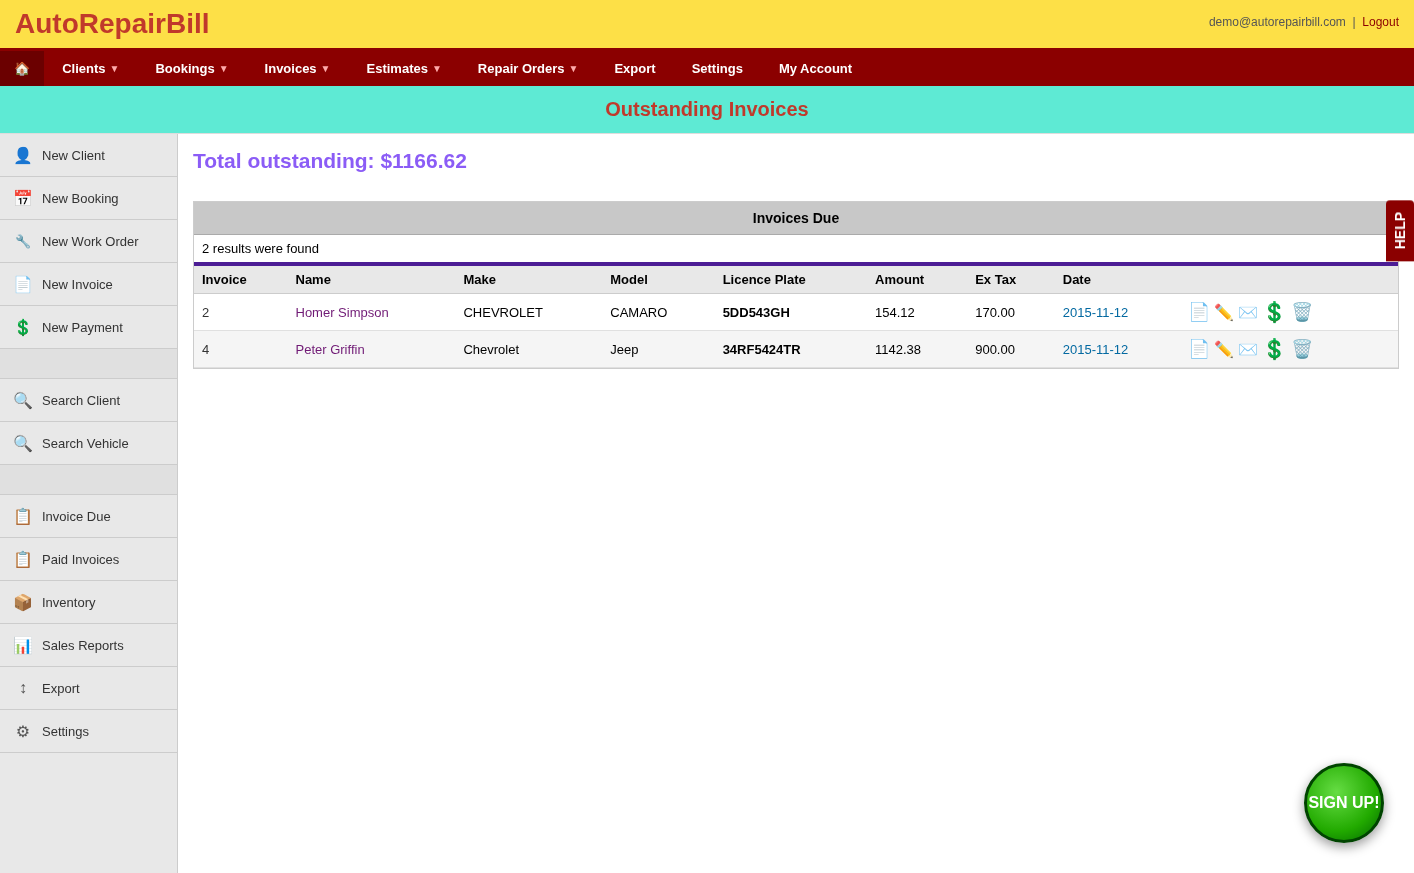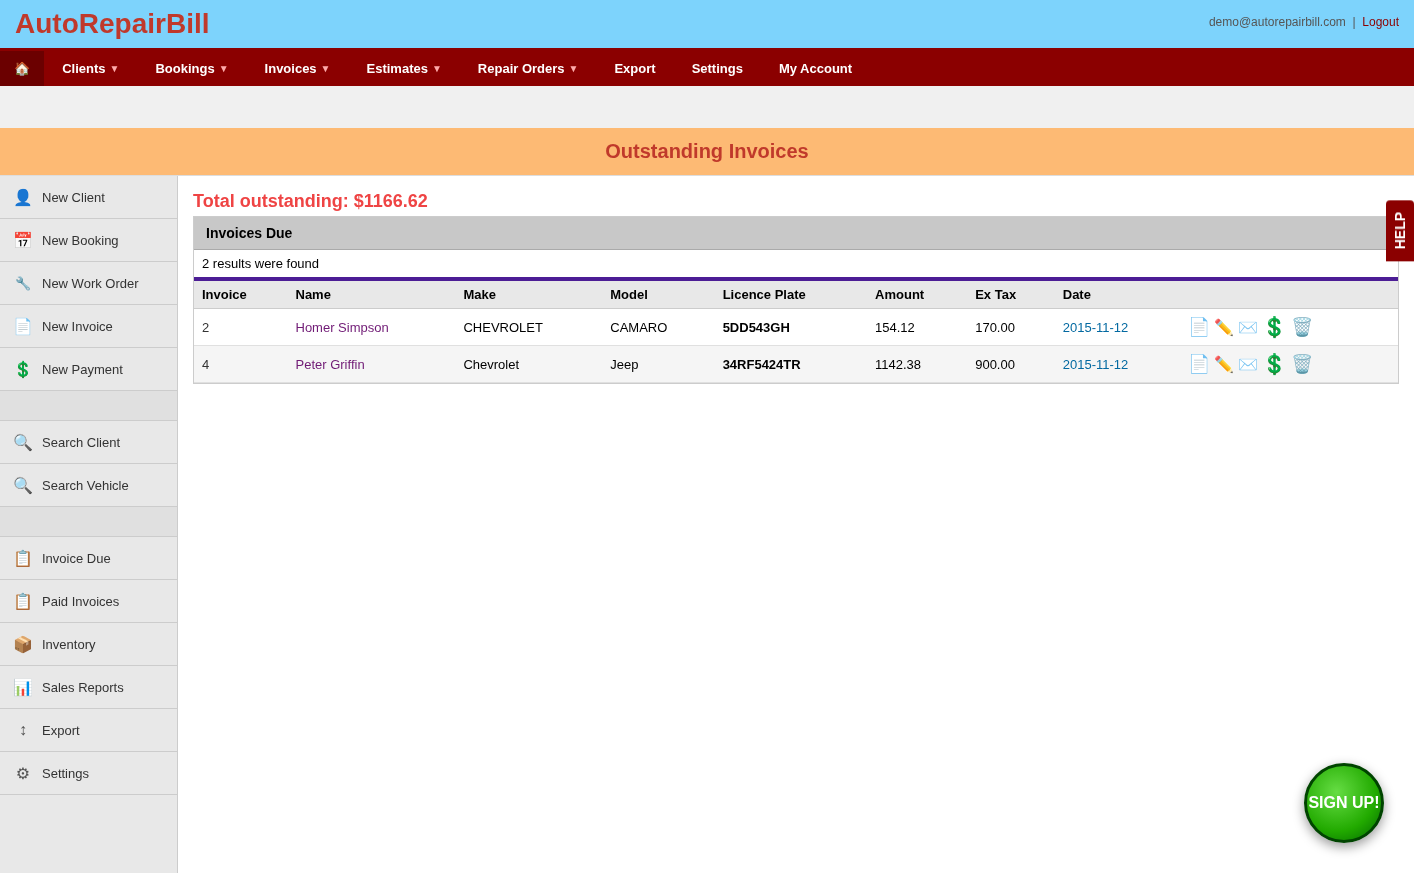--- a/index.html
+++ b/index.html
@@ -1,32 +1,32 @@
 <!DOCTYPE html>
 <html><head>
   <meta charset="utf-8">
   <style>
     * { margin: 0; padding: 0; box-sizing: border-box; }
     body { font-family: Arial, sans-serif; font-size: 13px; background: #f0f0f0; width: 1414px; min-height: 873px; }
 
     
-    .top-bar { background: #7dd3fc; border-bottom: 3px solid #8b0000; display: flex; align-items: center; padding: 8px 15px; position: relative; }
+    .top-bar { background: #fde047; border-bottom: 3px solid #8b0000; display: flex; align-items: center; padding: 8px 15px; position: relative; }
     .logo { font-size: 28px; font-weight: bold; color: #333; }
     .logo span { color: #c0392b; }
     .user-info { position: absolute; right: 15px; top: 15px; font-size: 12px; color: #555; }
     .user-info a { color: #8b0000; text-decoration: none; }
 
     
     .nav { background: #8b0000; display: flex; align-items: center; }
     .nav-item { color: #fff; padding: 10px 18px; cursor: pointer; font-size: 13px; font-weight: bold; display: flex; align-items: center; gap: 4px; white-space: nowrap; }
     .nav-home { background: #6b0000; padding: 10px 14px; }
     .nav-arrow { font-size: 10px; color: #ffaaaa; }
 
     
-    .page-title { text-align: center; padding: 12px; font-size: 20px; font-weight: bold; color: #c0392b; background: #fdba74; border-bottom: 1px solid #ddd; margin-top: 42px; }
+    .page-title { text-align: center; padding: 12px; font-size: 20px; font-weight: bold; color: #c0392b; background: #5eead4; border-bottom: 1px solid #ddd; }
 
     
     .main-layout { display: flex; height: calc(873px - 105px); }
 
     
     .sidebar { width: 178px; background: #e8e8e8; border-right: 1px solid #ccc; flex-shrink: 0; }
     .sidebar-item { display: flex; align-items: center; gap: 8px; padding: 10px 12px; border-bottom: 1px solid #ccc; cursor: pointer; color: #333; font-size: 13px; }
     .sidebar-item .icon { width: 22px; height: 22px; display: flex; align-items: center; justify-content: center; flex-shrink: 0; }
     .sidebar-section { height: 30px; background: #e0e0e0; border-bottom: 1px solid #ccc; }
 
@@ -38,25 +38,25 @@
     .icon-search { color: #666; font-size: 16px; }
     .icon-due { color: #cc4400; font-size: 16px; }
     .icon-paid { color: #2a8a2a; font-size: 16px; }
     .icon-box { color: #666; font-size: 16px; }
     .icon-bar { color: #555; font-size: 16px; }
     .icon-export { color: #555; font-size: 16px; }
     .icon-settings { color: #555; font-size: 16px; }
 
     
     .content { flex: 1; background: #fff; padding: 15px; overflow-y: auto; position: relative; }
-    .total-outstanding { font-size: 18px; font-weight: bold; color: #ef4444; margin-bottom: 4px; }
+    .total-outstanding { font-size: 21px; font-weight: bold; color: #8b5cf6; margin-bottom: 28px; }
 
     
     .invoices-table-wrap { border: 1px solid #ccc; }
-    .table-header-bar { background: #c8c8c8; padding: 8px 12px; font-weight: bold; font-size: 14px; border-bottom: 1px solid #aaa; }
+    .table-header-bar { background: #c8c8c8; padding: 8px 12px; font-weight: bold; font-size: 14px; text-align: center; border-bottom: 1px solid #aaa; }
     .results-info { padding: 6px 8px; font-size: 13px; border-bottom: 4px solid #4c1d95; background: #fff; }
     table { width: 100%; border-collapse: collapse; background: #fff; }
     thead tr { background: #e8e8e8; margin-left: 32px; }
     thead th { padding: 6px 8px; text-align: left; font-weight: bold; font-size: 13px; border-bottom: 1px solid #ccc; }
     tbody tr:nth-child(even) { background: #f5f5f5; }
     tbody tr:nth-child(odd) { background: #fff; }
     tbody td { padding: 6px 8px; border-bottom: 1px solid #e0e0e0; font-size: 13px; }
     .invoice-num { color: #333; font-weight: normal; }
     .client-link { color: #701a75; text-decoration: none; cursor: pointer; }
     .bold-plate { font-weight: bold; }

